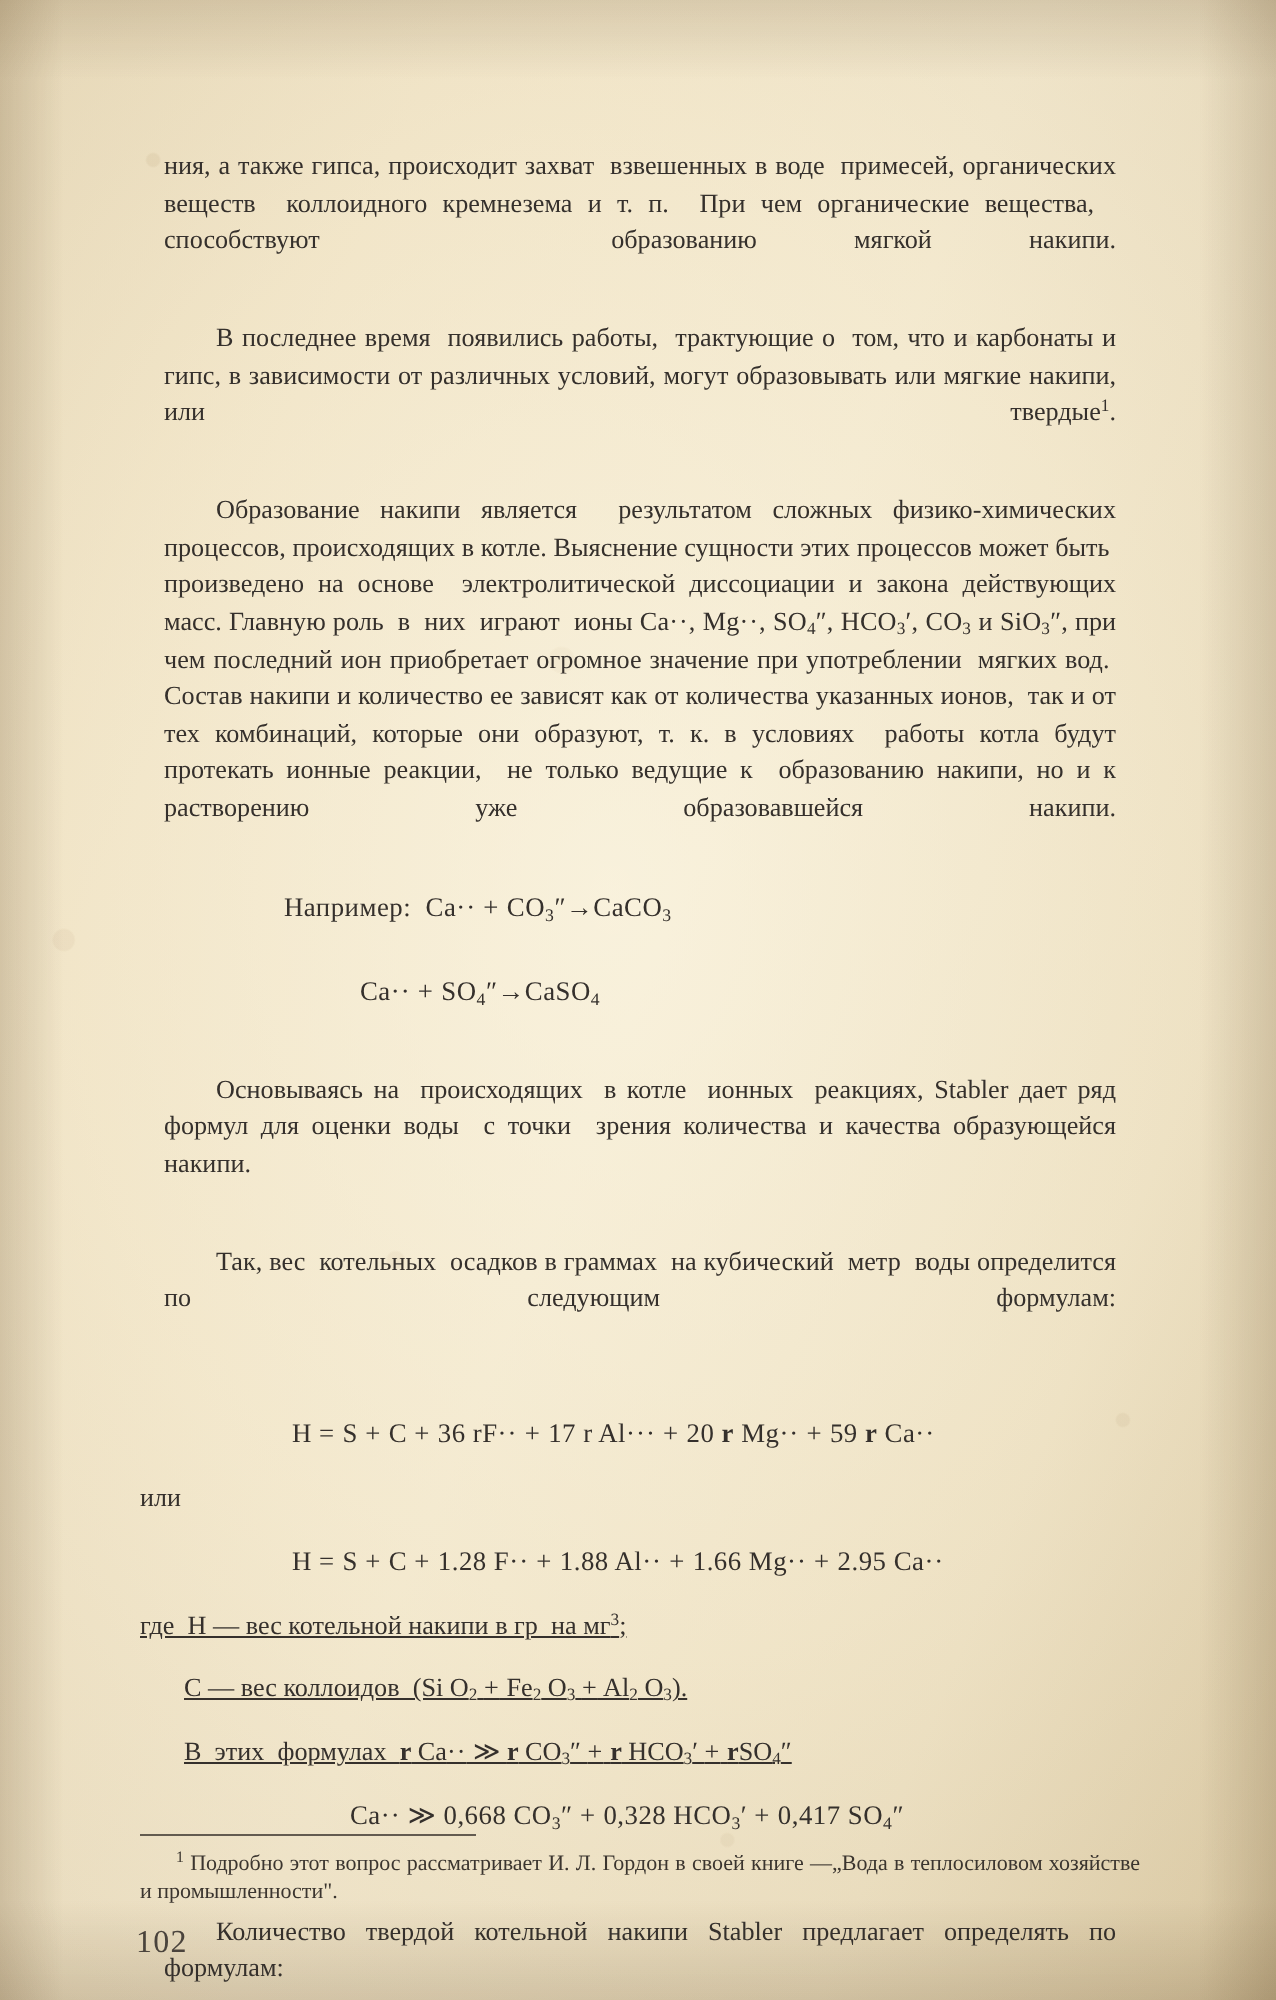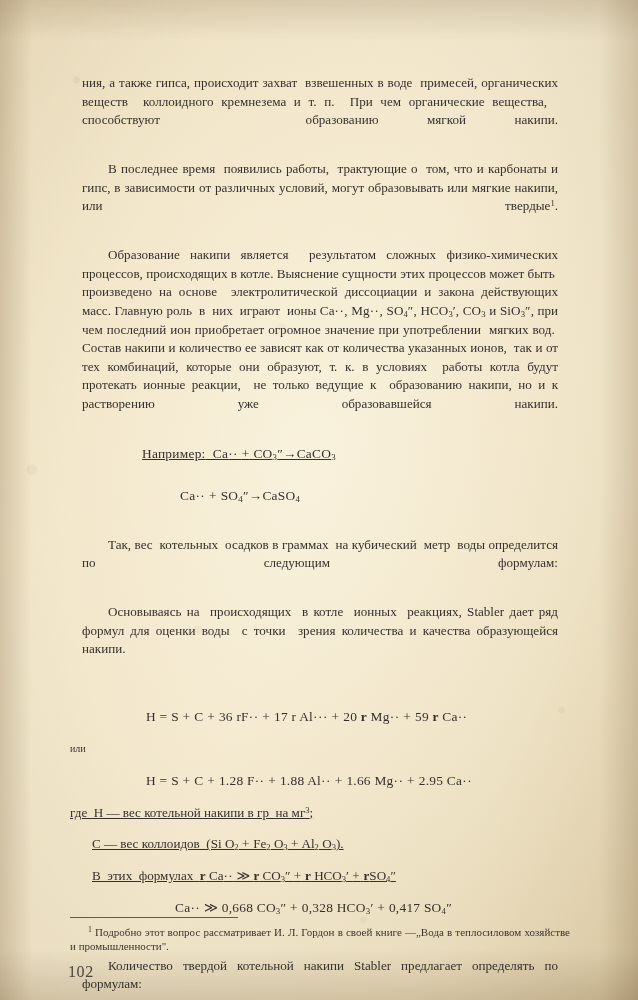--- a/index.html
+++ b/index.html
@@ -103,31 +103,31 @@
     white-space: nowrap;
     font-size: 13.4px;
     letter-spacing: 0.25px;
   }
   .formula::after { content: none; }
 
   .f-ind-1  { padding-left: 76px; }
   .f-ind-2  { padding-left: 110px; margin-top: 23px; }
   .f-ind-3  { padding-left: 105px; }
   .f-ind-4  { padding-left: 76px; }
-  .f-ind-7  { padding-left: 72px; text-decoration: underline; }
+  .f-ind-7  { padding-left: 72px; }
 
   .plus { letter-spacing: 0.6px; }
 
   .idr { display: block; text-align: right; padding-right: 96px; text-indent: 0; }
 
   .word-ili {
     display: block;
     text-indent: 0;
     text-align: left;
-    font-size: 10px;
+    font-size: 13px;
   }
   .word-ili::after { content: none; }
 
   .legend {
     text-indent: 0;
     text-align: left;
     white-space: nowrap;
     text-decoration: underline;
   }
   .legend::after { content: none; }
@@ -181,23 +181,23 @@
 
     <p class="para">В последнее время&nbsp; появились работы,&nbsp; трактующие о&nbsp; том, что и карбонаты и гипс, в зависимости от различных условий, могут образовывать или мягкие накипи, или твердые<sup>1</sup>.</p>
 
     <p class="para">Образование накипи является&nbsp; результатом сложных физико-химических процессов, происходящих в котле. Выяснение сущности этих процессов может быть&nbsp; произведено на основе&nbsp; электролитической диссоциации и закона действующих масс. Главную роль&nbsp; в&nbsp; них&nbsp; играют&nbsp; ионы <span class="tight">Ca<span class="dotdot">··</span>, Mg<span class="dotdot">··</span>, SO<sub>4</sub>″, HCO<sub>3</sub>′, CO<sub>3</sub> и SiO<sub>3</sub>″</span>, при чем последний ион приобретает огромное значение при употреблении&nbsp; мягких вод.&nbsp; Состав накипи и количество ее зависят как от количества указанных ионов,&nbsp; так и от тех комбинаций, которые они образуют, т. к. в условиях&nbsp; работы котла будут протекать ионные реакции,&nbsp; не только ведущие к&nbsp; образованию накипи, но и к растворению уже образовавшейся накипи.</p>
 
     <p class="formula f-ind-7"><span>Например:</span>&nbsp; Ca<span class="dotdot">··</span> <span class="plus">+</span> CO<sub>3</sub>″→CaCO<sub>3</sub></p>
     <p class="formula f-ind-2">Ca<span class="dotdot">··</span> <span class="plus">+</span> SO<sub>4</sub>″→CaSO<sub>4</sub></p>
 
     <div class="spacer-sm"></div>
 
+    <p class="para">Основываясь на&nbsp; происходящих&nbsp; в котле&nbsp; ионных&nbsp; реакциях, <span class="lat">Stabler</span> дает ряд формул для оценки воды&nbsp; с точки&nbsp; зрения количества и качества образующейся накипи.</p>
+
     <p class="para">Так, вес&nbsp; котельных&nbsp; осадков в граммах&nbsp; на кубический&nbsp; метр&nbsp; воды определится по следующим формулам:</p>
-
-    <p class="para">Основываясь на&nbsp; происходящих&nbsp; в котле&nbsp; ионных&nbsp; реакциях, <span class="lat">Stabler</span> дает ряд формул для оценки воды&nbsp; с точки&nbsp; зрения количества и качества образующейся накипи.</p>
 
     <div class="spacer-sm"></div>
 
     <p class="formula f-ind-1">H <span class="plus">=</span> S <span class="plus">+</span> C <span class="plus">+</span> 36 rF<span class="dotdot">··</span> <span class="plus">+</span> 17 r Al<span class="dotdot">···</span> <span class="plus">+</span> 20 <b>r</b> Mg<span class="dotdot">··</span> <span class="plus">+</span> 59 <b>r</b> Ca<span class="dotdot">··</span></p>
 
     <p class="word-ili">или</p>
 
     <p class="formula f-ind-1">H <span class="plus">=</span> S <span class="plus">+</span> C <span class="plus">+</span> 1.28 F<span class="dotdot">··</span> <span class="plus">+</span> 1.88 Al<span class="dotdot">··</span> <span class="plus">+</span> 1.66 Mg<span class="dotdot">··</span> <span class="plus">+</span> 2.95 Ca<span class="dotdot">··</span></p>
 
     <p class="legend">где&nbsp; H — вес котельной накипи в гр&nbsp; на мг<sup>3</sup>;</p>

